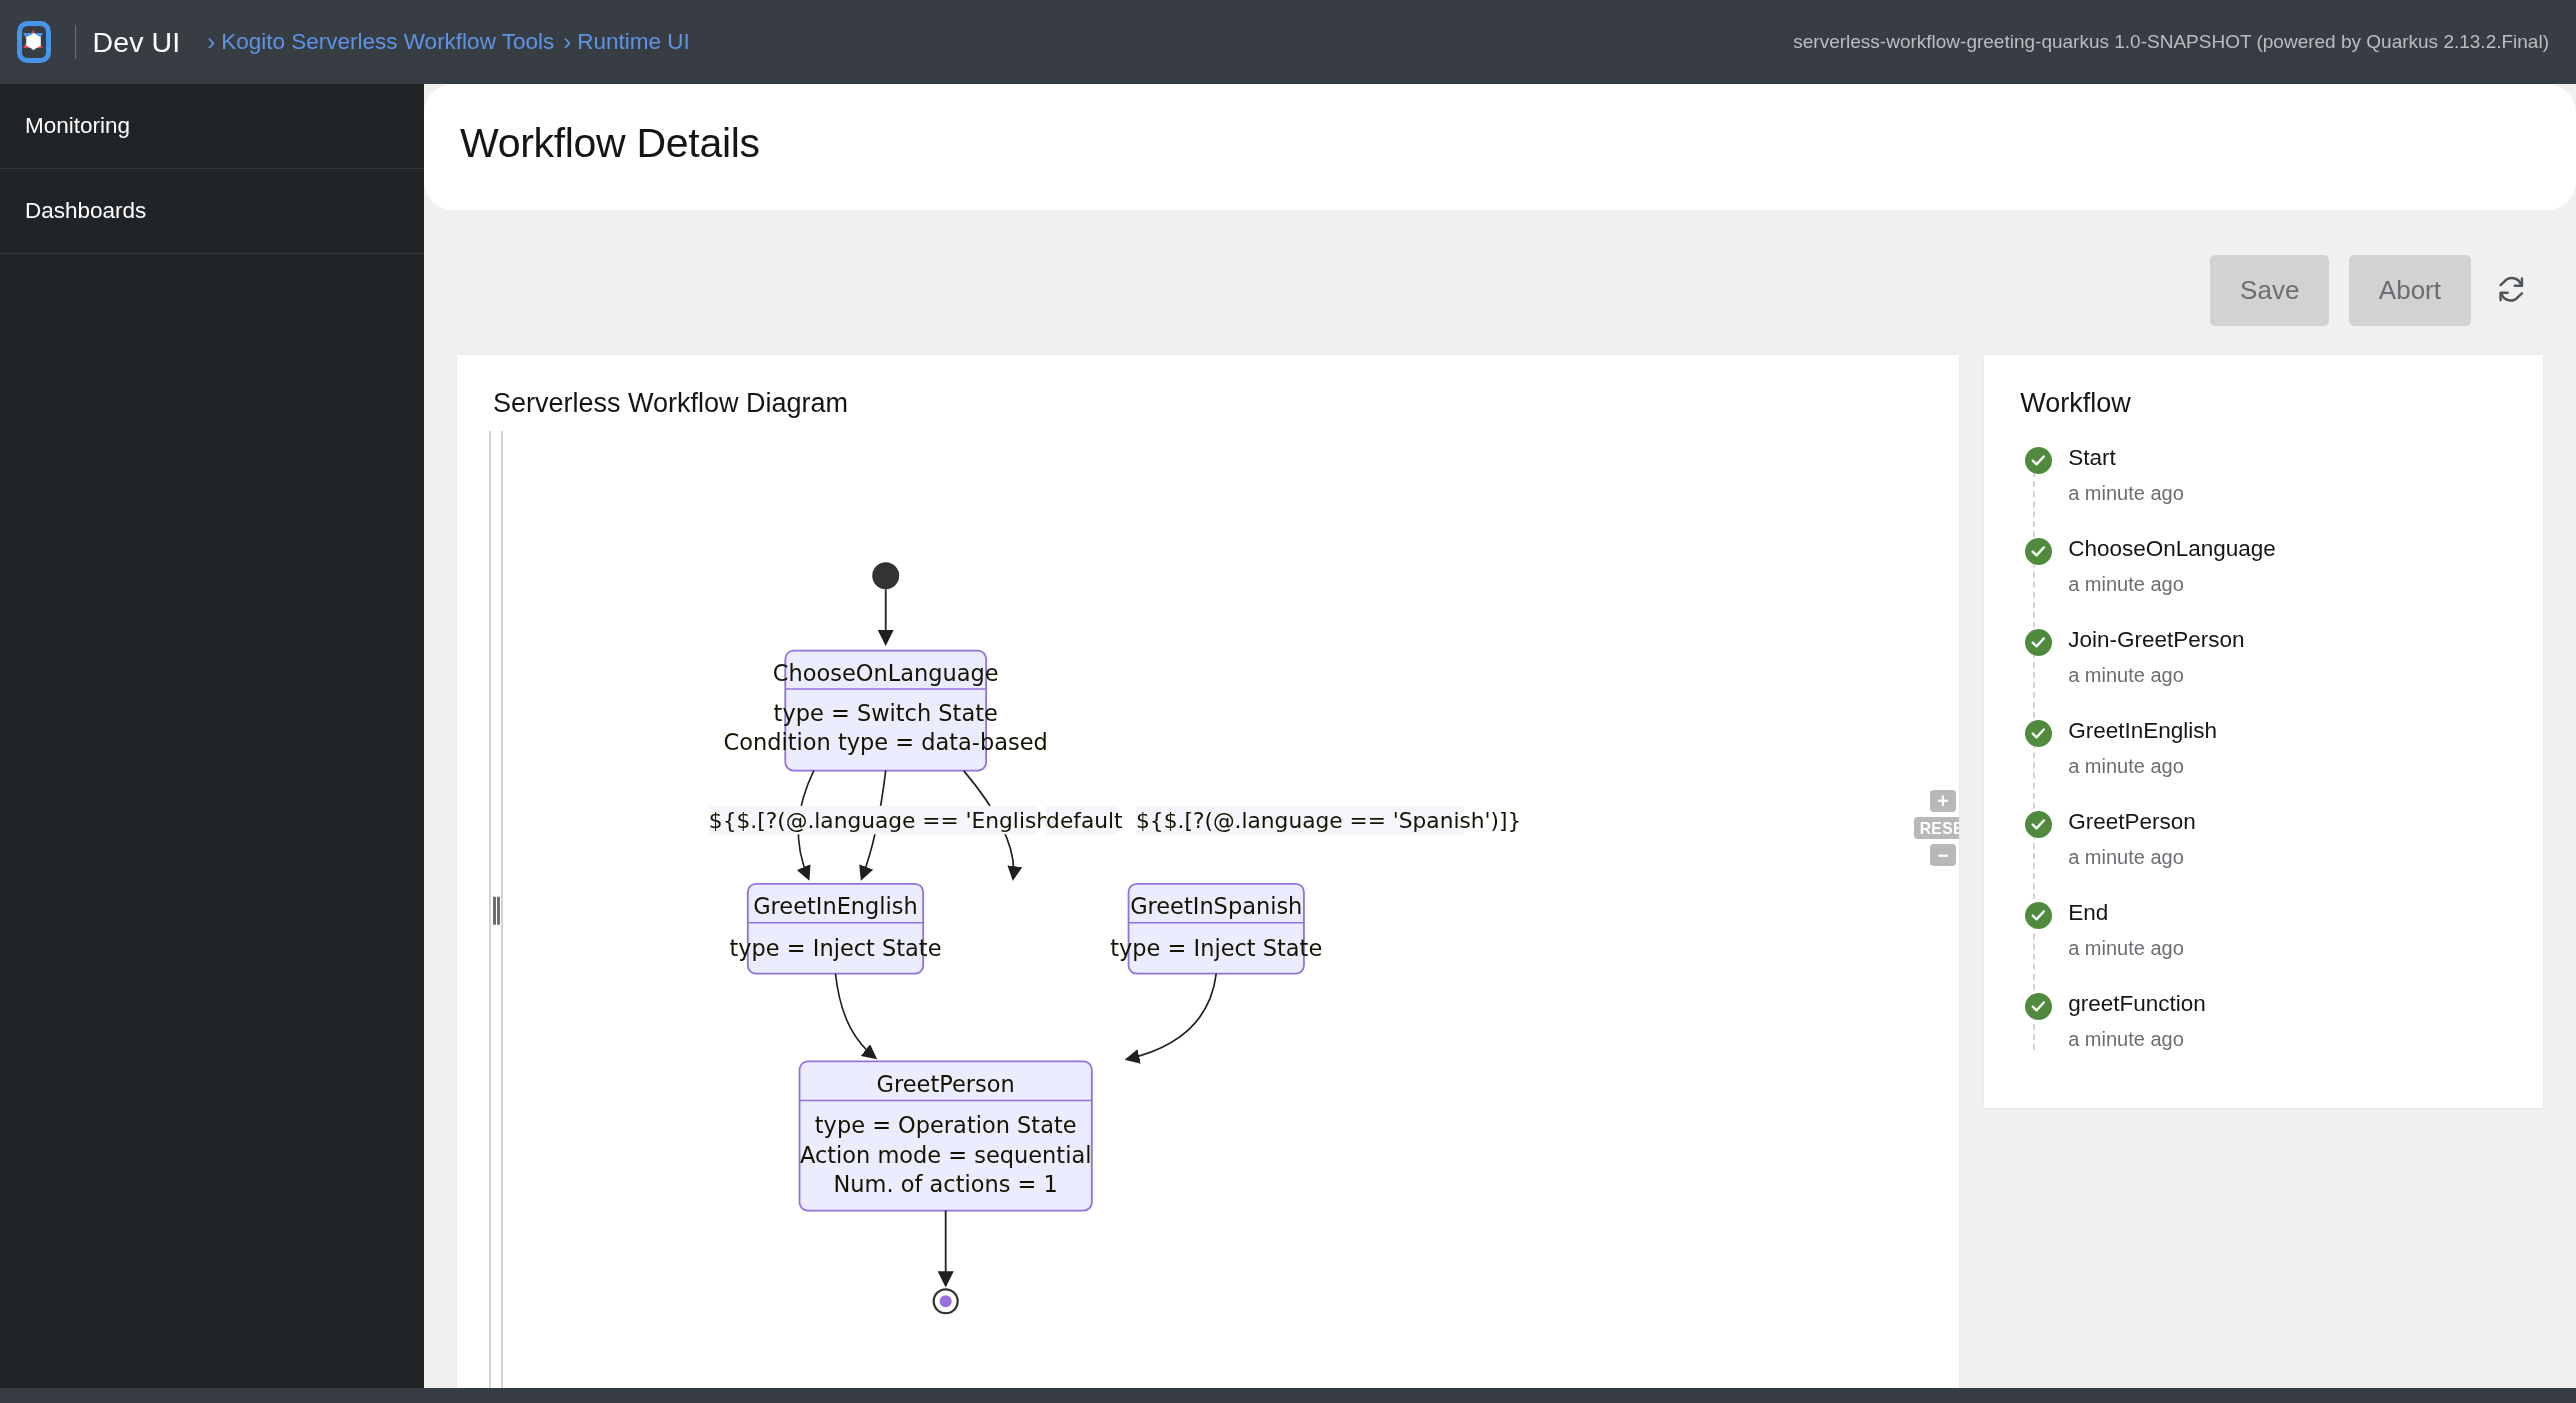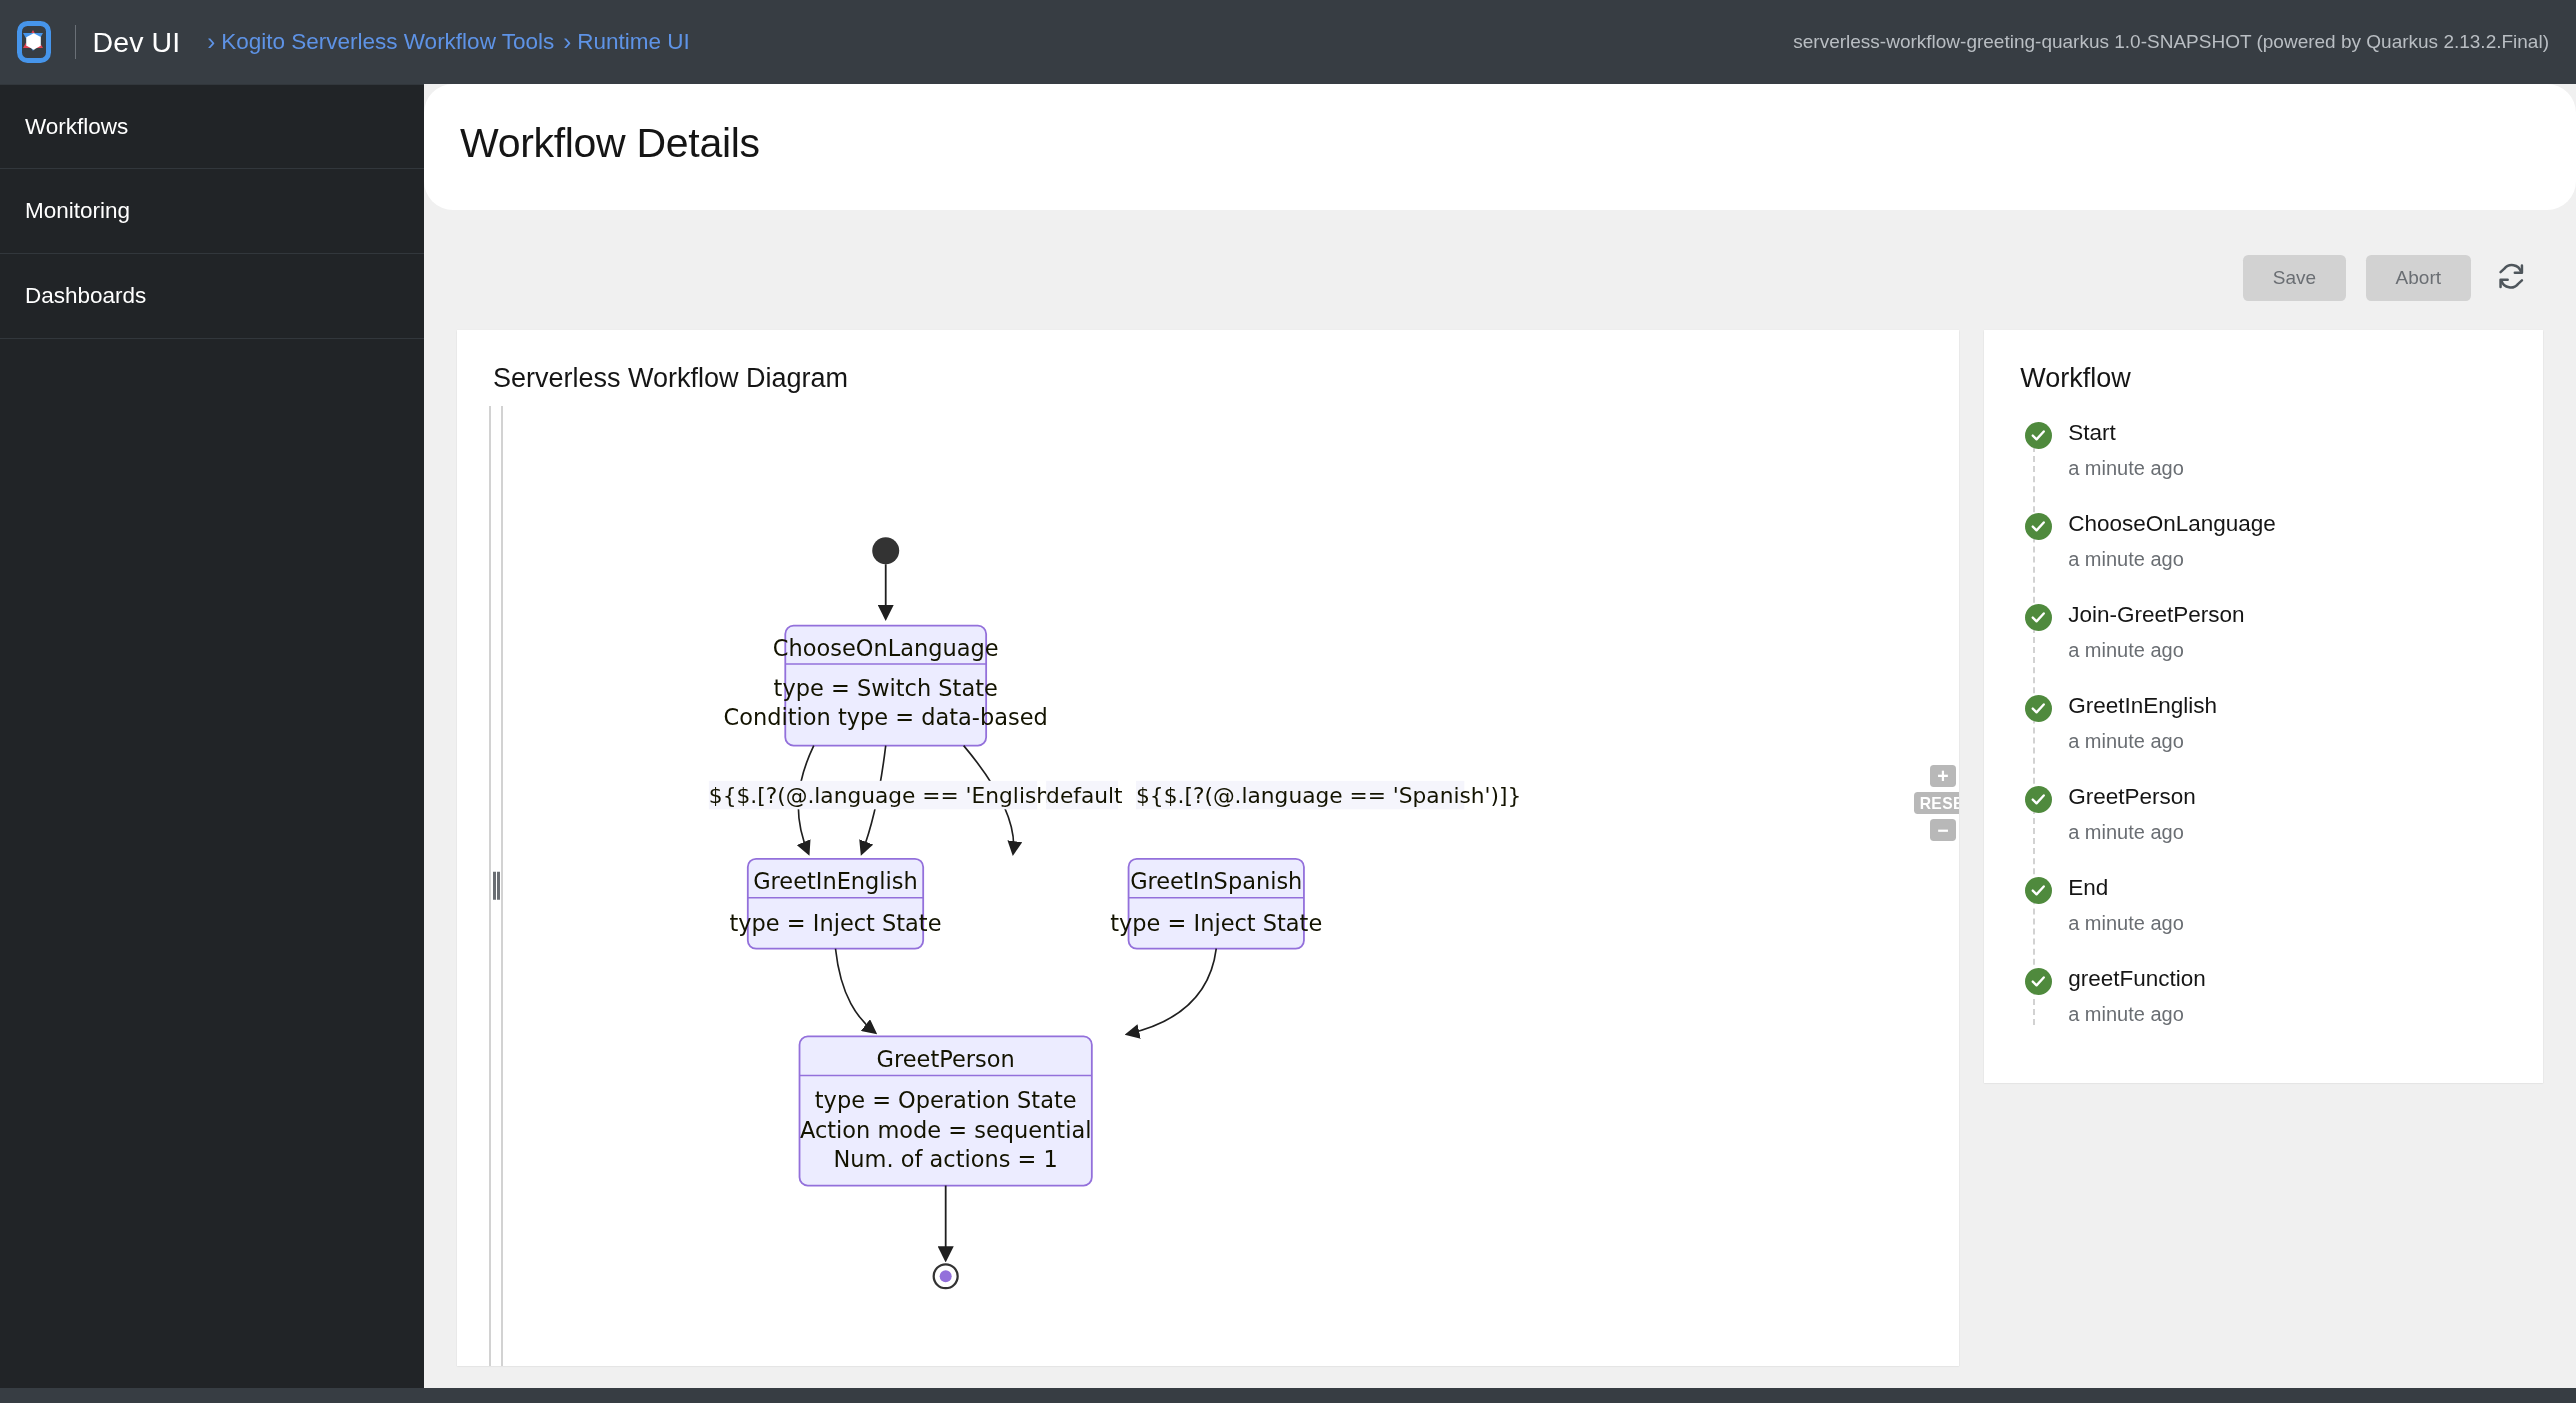--- a/index.html
+++ b/index.html
@@ -178,23 +178,23 @@
     display: flex;
     align-items: center;
     gap: 19.5px;
     padding-top: 6px;
   }
   .btn-disabled {
     background: #d2d2d2;
     color: #6a6e73;
     border: none;
     border-radius: 5.2px;
-    font-size: 19px;
+    font-size: 26px;
     font-family: "Liberation Sans", sans-serif;
-    padding: 12px 30px;
+    padding: 20px 30px;
     cursor: not-allowed;
   }
   .refresh-btn {
     background: transparent;
     border: none;
     padding: 0 6px;
     cursor: pointer;
     display: flex;
     align-items: center;
   }
@@ -383,23 +383,20 @@
     <a class="crumb-link" href="#">Kogito Serverless Workflow Tools</a>
     <span class="crumb-sep" style="margin-left:9px">›</span>
     <a class="crumb-link" href="#">Runtime UI</a>
   </div>
 
   <div class="topbar-spacer"></div>
   <div class="app-version">serverless-workflow-greeting-quarkus 1.0-SNAPSHOT (powered by Quarkus 2.13.2.Final)</div>
 </div>
 
 <nav class="sidebar">
-  <div class="nav-item first">
-    <span>Workflows</span>
-  </div>
   <div class="nav-item">
     <span>Monitoring</span>
   </div>
   <div class="nav-item">
     <span>Dashboards</span>
   </div>
 </nav>
 
 <main class="main">
 

